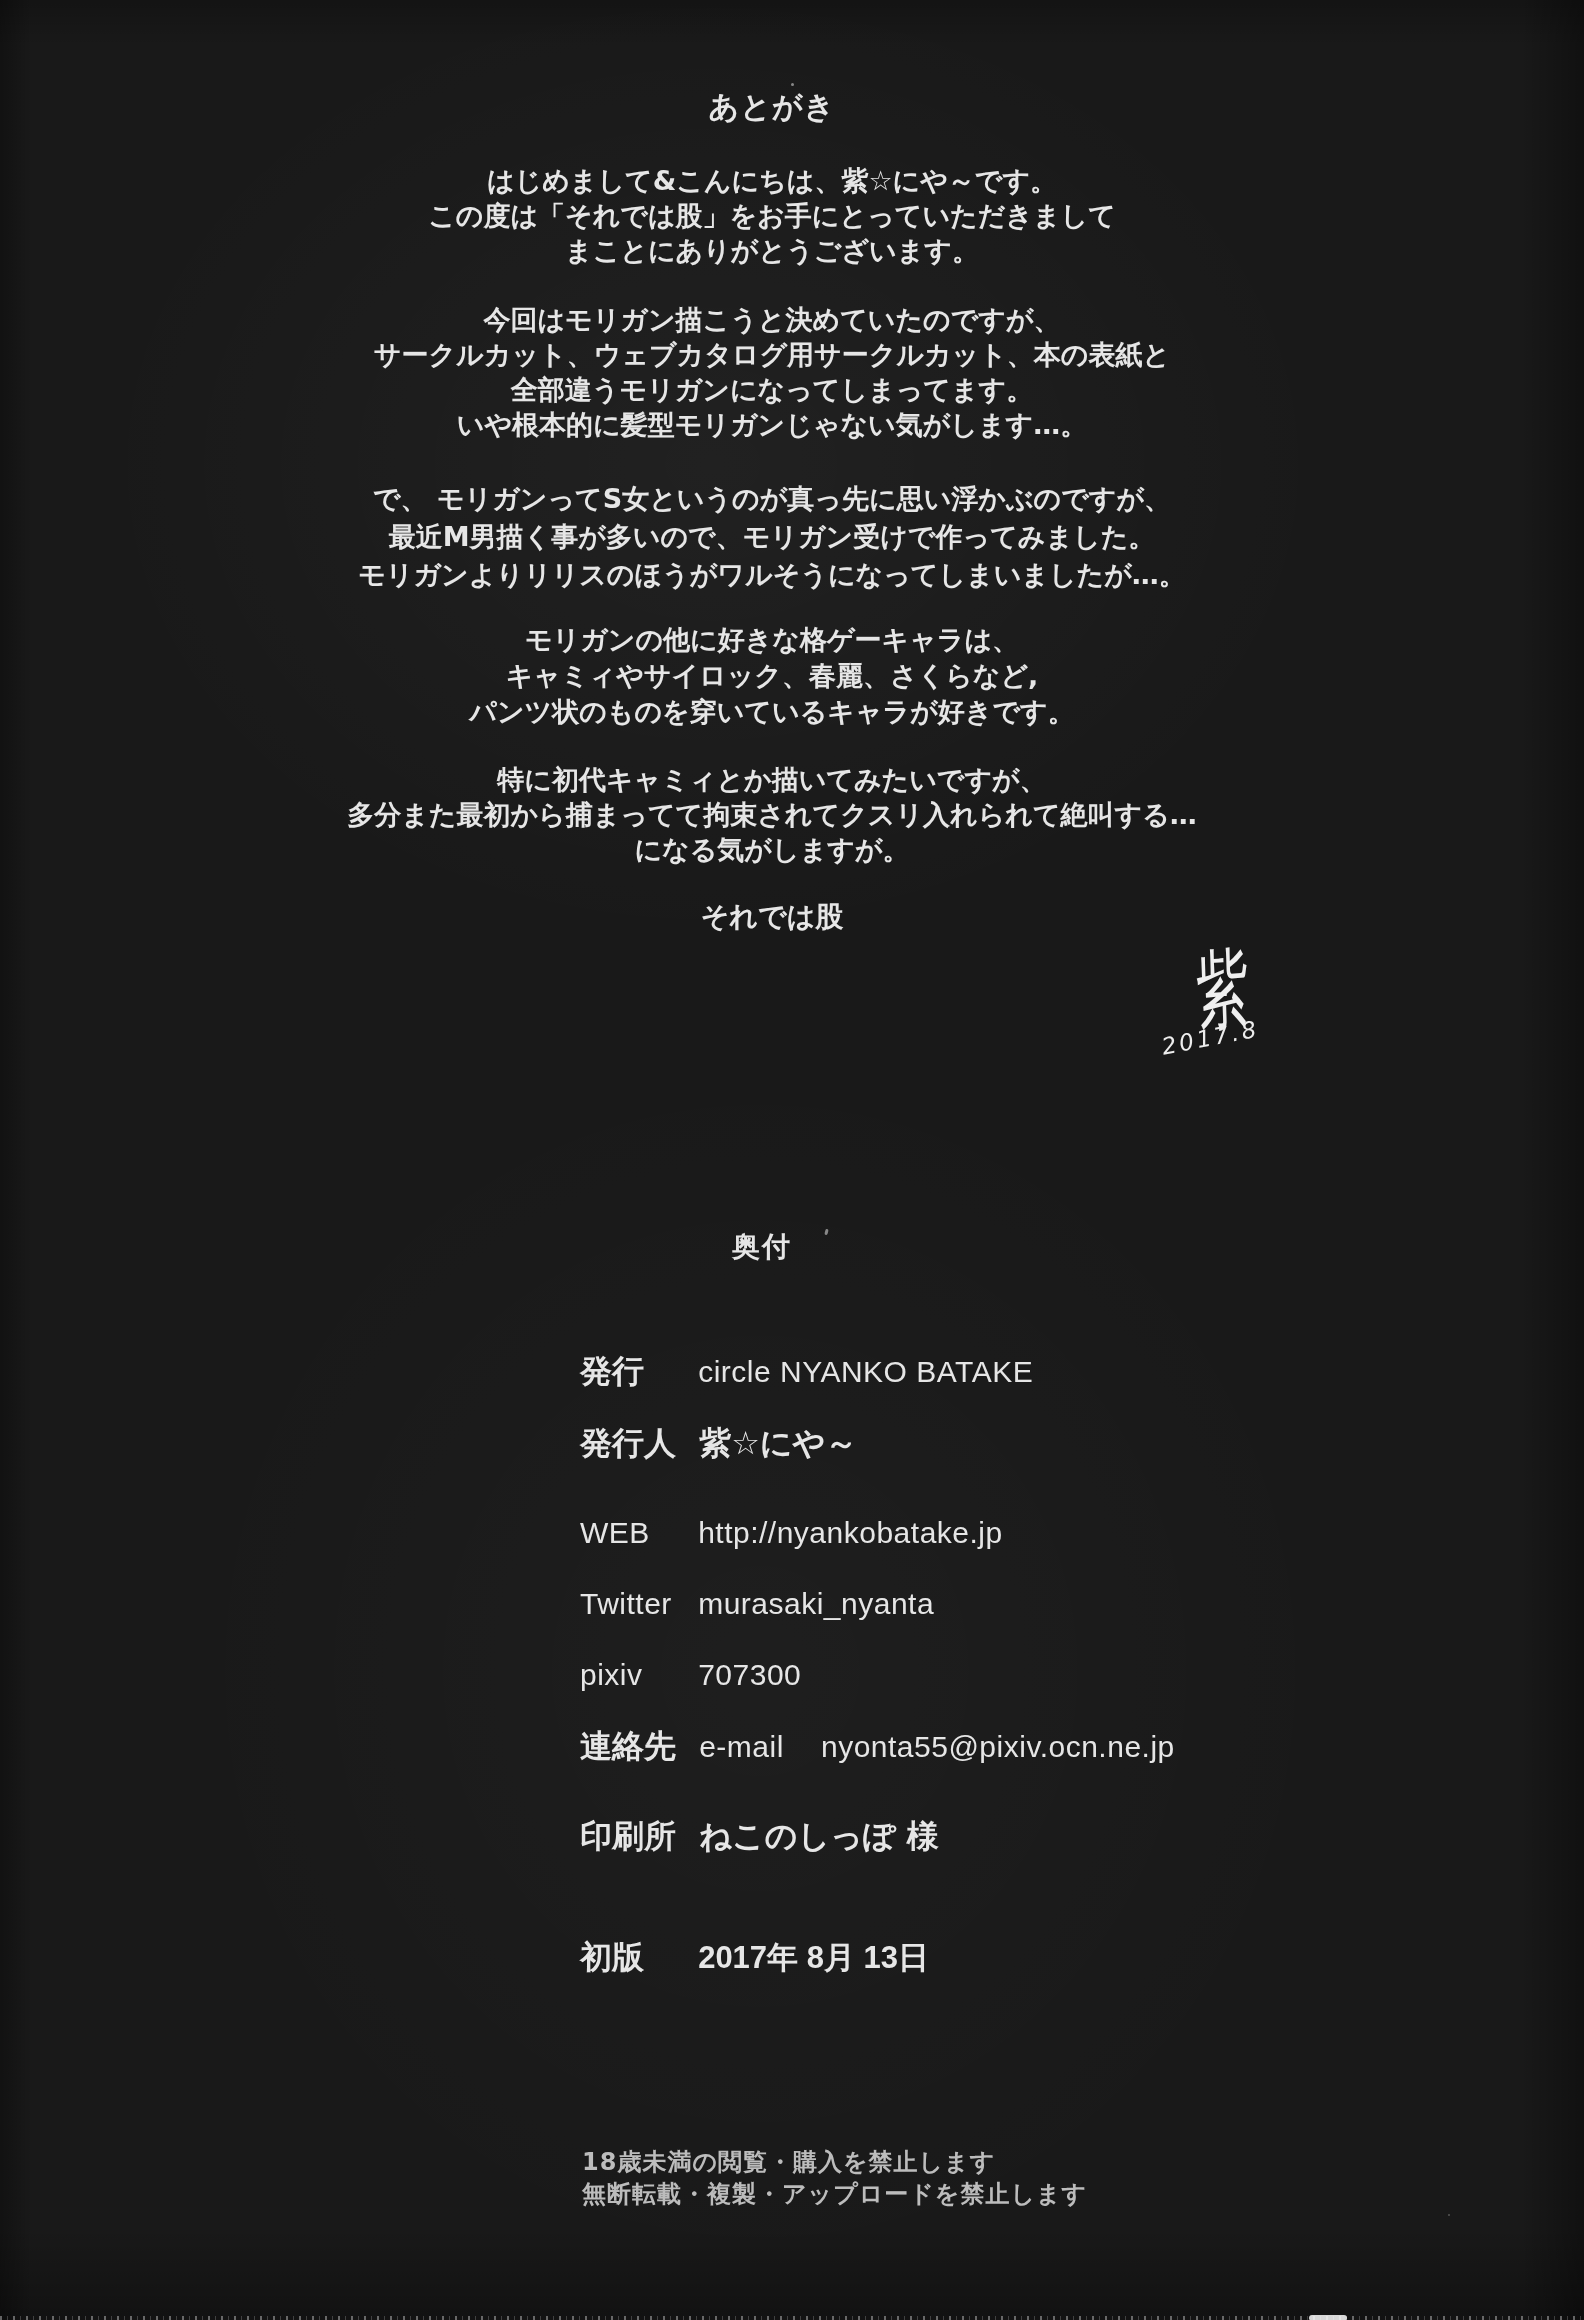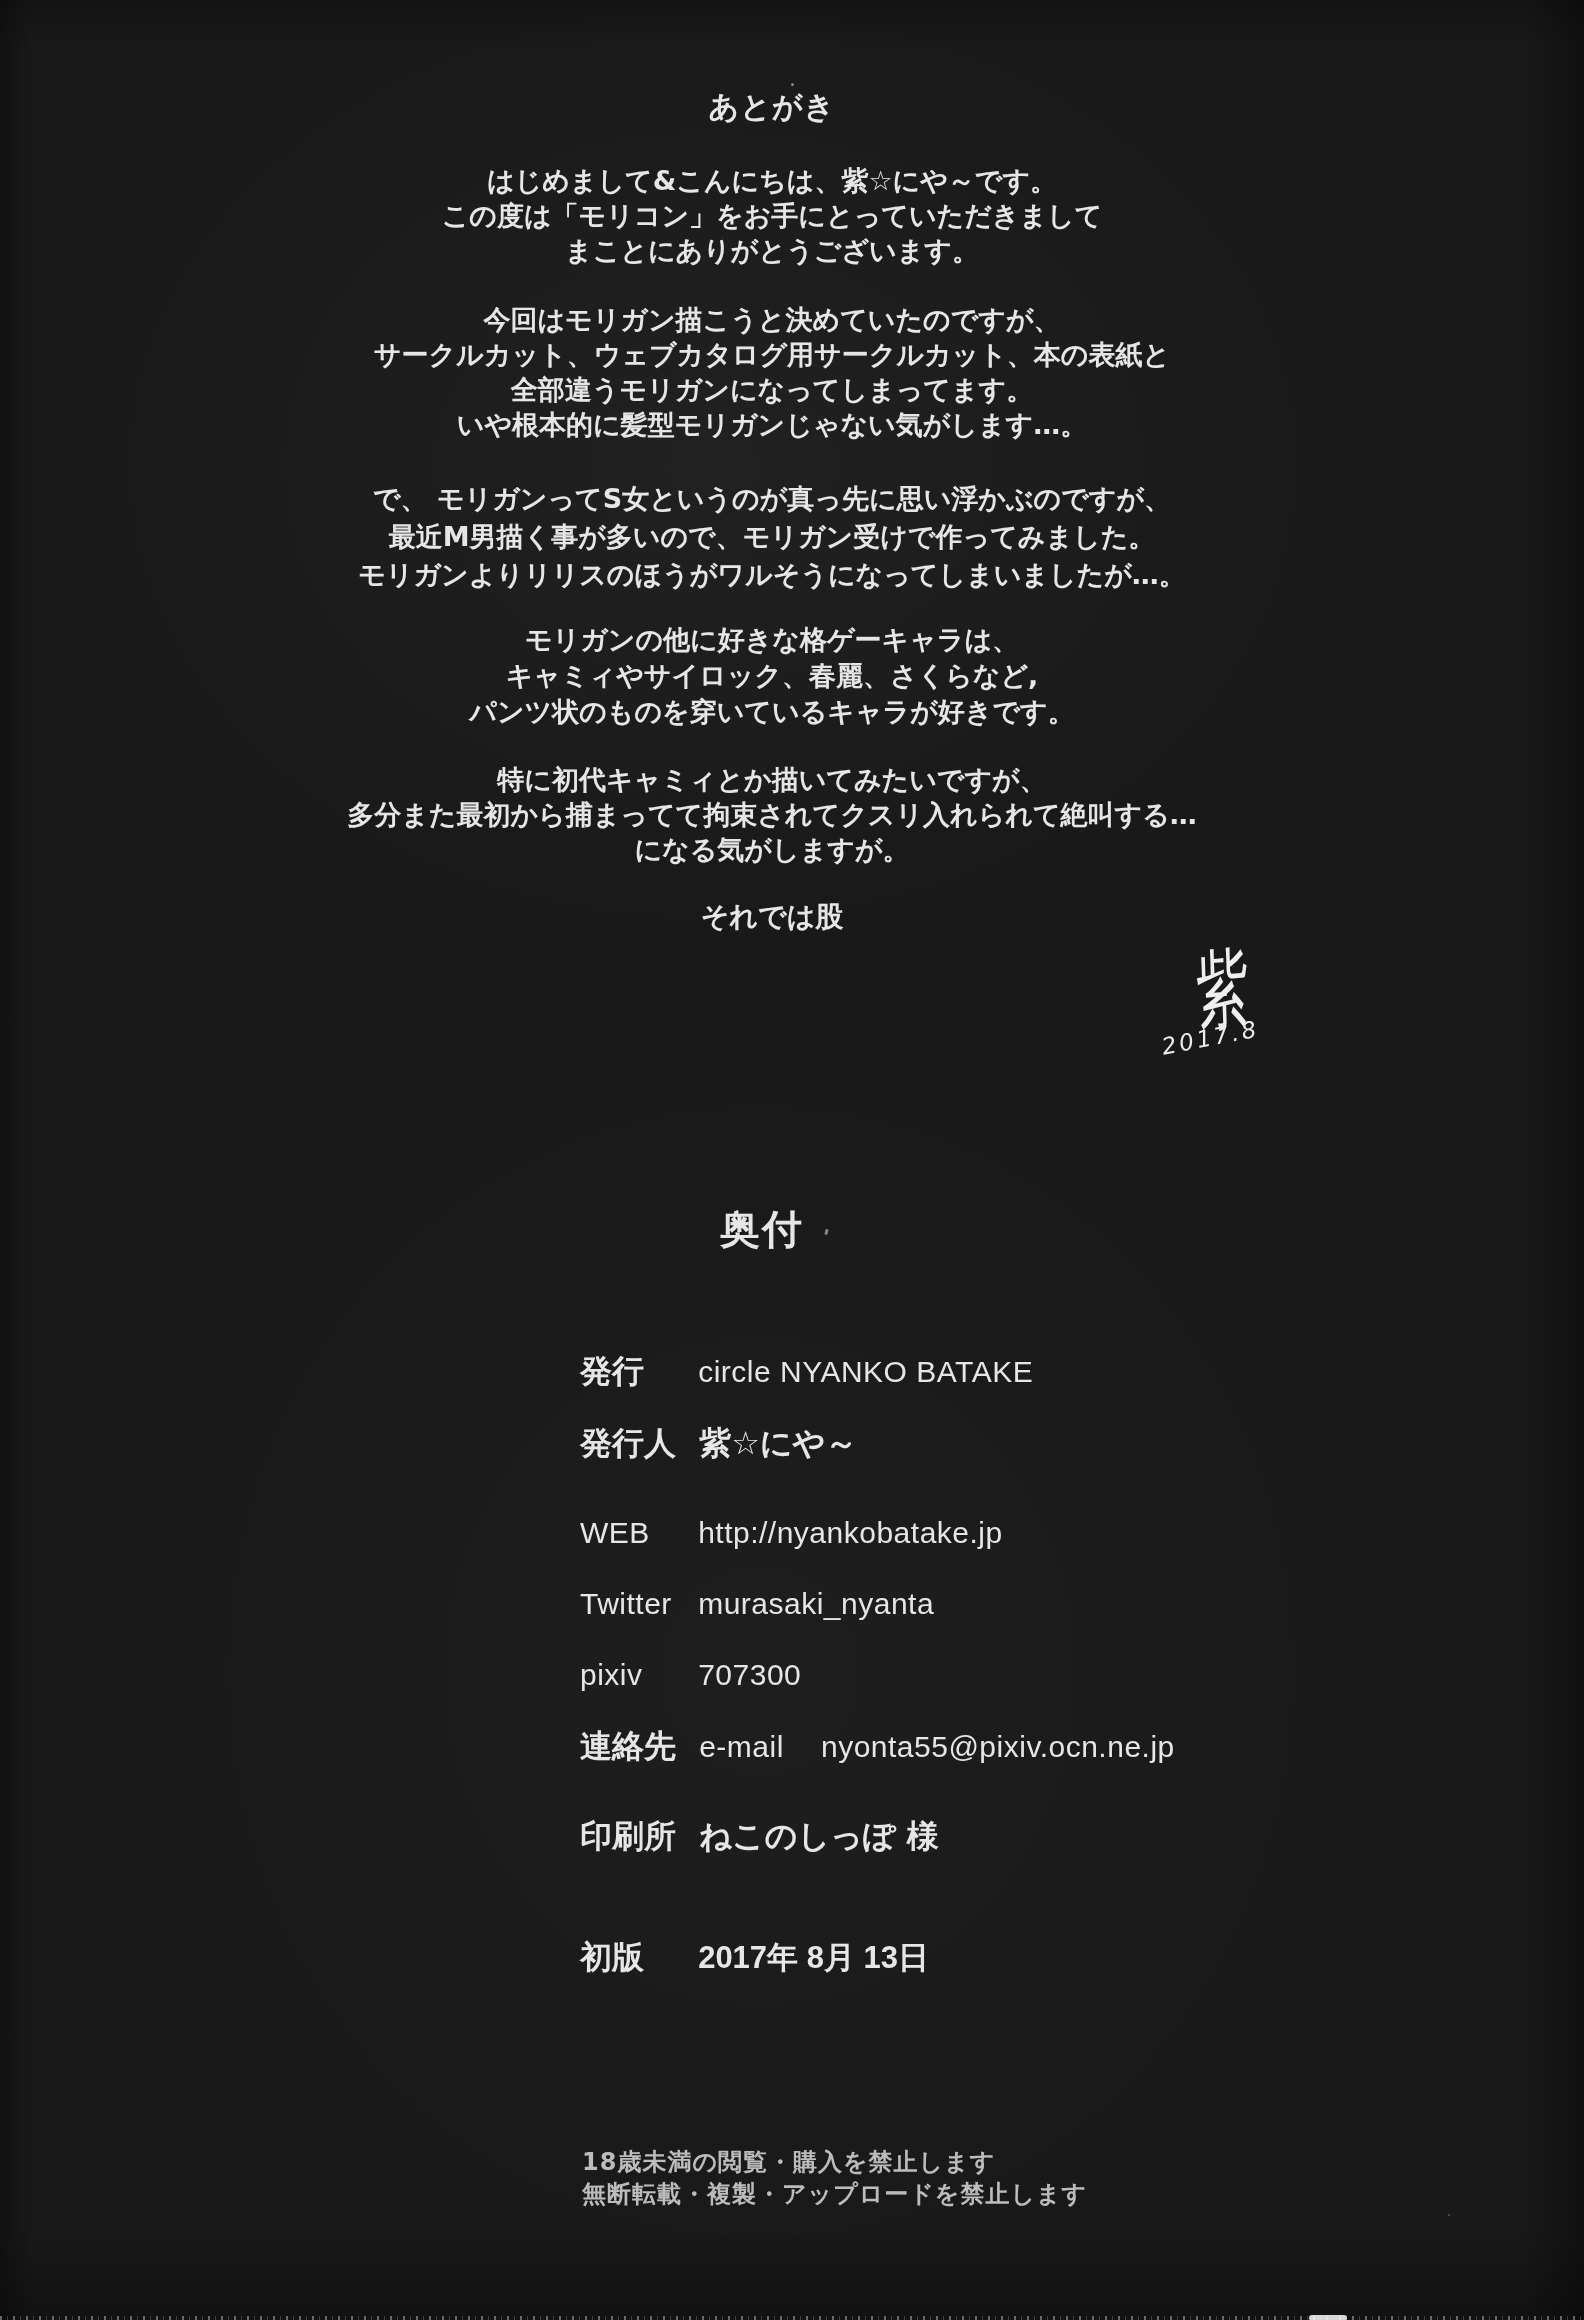--- a/index.html
+++ b/index.html
@@ -70,23 +70,23 @@
     font-style: italic;
     font-weight: 400;
     letter-spacing: 3px;
     color: #ededed;
     transform: rotate(-11deg);
     transform-origin: left center;
   }
 
   
   .colophon-title {
-    top: 1202px;
+    top: 1228px;
     left: 168px;
-    font-size: 40px;
+    font-size: 28px;
     letter-spacing: 2px;
   }
   .c-row {
     position: absolute;
     left: 580px;
     font-size: 32px;
     font-weight: 700;
     white-space: nowrap;
     color: #e6e6e6;
   }
@@ -164,21 +164,21 @@
 </style>
 </head>
 <body>
 
 <div class="page">
 
   <div class="centerblock aw-title">あとがき</div>
 
   <div class="centerblock para p1">
     <div>はじめまして&amp;こんにちは、紫☆にや～です。</div>
-    <div>この度は「モリコン」をお手にとっていただきまして</div>
+    <div>この度は「それでは股」をお手にとっていただきまして</div>
     <div>まことにありがとうございます。</div>
   </div>
 
   <div class="centerblock para p2">
     <div>今回はモリガン描こうと決めていたのですが、</div>
     <div>サークルカット、ウェブカタログ用サークルカット、本の表紙と</div>
     <div>全部違うモリガンになってしまってます。</div>
     <div>いや根本的に髪型モリガンじゃない気がします…。</div>
   </div>
 

